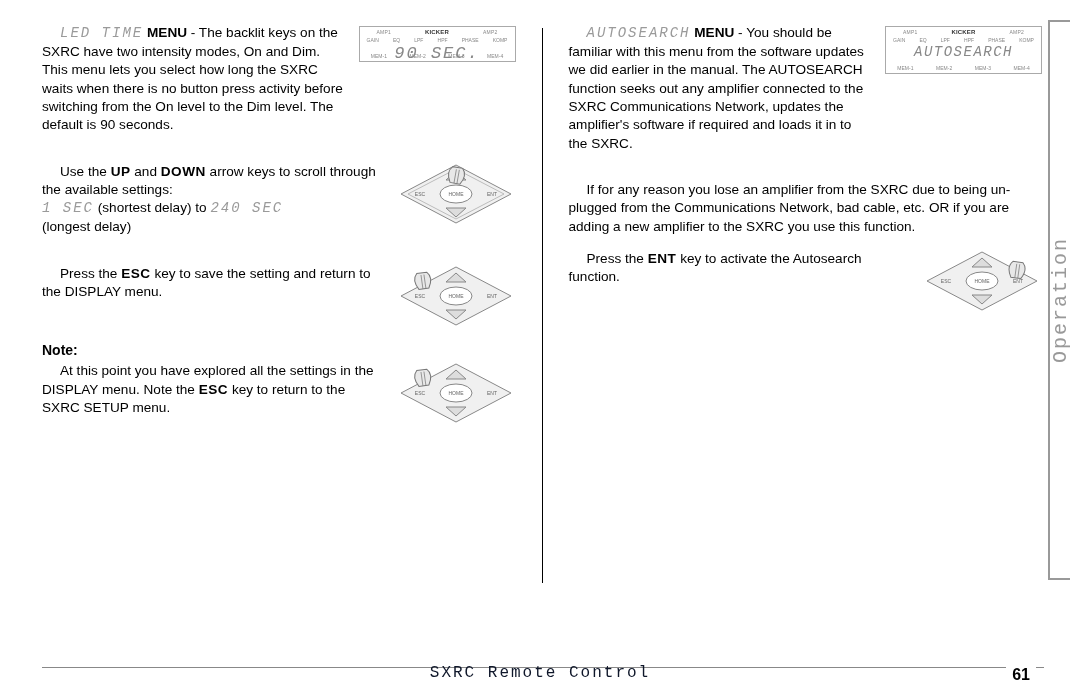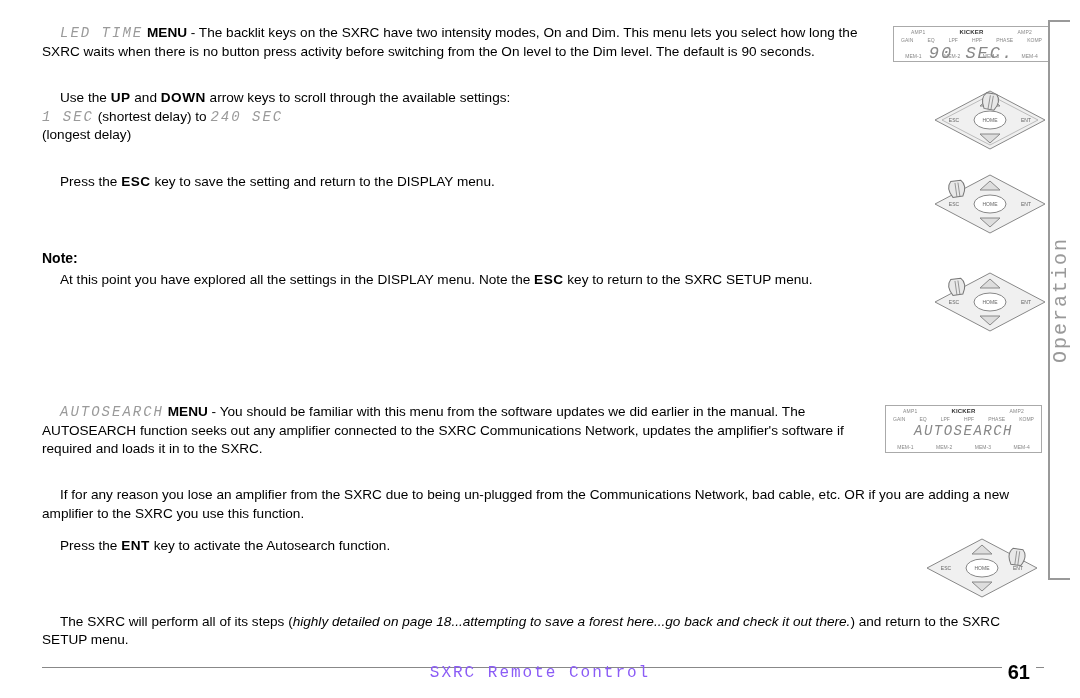--- a/index.html
+++ b/index.html
@@ -1,39 +1,39 @@
 <!DOCTYPE html>
 <html><head>
 <meta charset="utf-8">
 <style>
   * { box-sizing: border-box; margin: 0; padding: 0; }
   html, body { width: 1080px; height: 698px; background: #fff; font-family: Arial, Helvetica, sans-serif; color: #000; }
   .page { position: relative; width: 1080px; height: 698px; padding: 24px 30px 24px 42px; }
-  .columns { display: flex; gap: 26px; height: 560px; flex-direction: column; }
+  .columns { display: flex; gap: 26px; height: 560px; }
   .col { flex: 1; position: relative; }
   .divider { width: 1px; background: #000; margin-top: 4px; height: 555px; }
   p { font-size: 13.6px; line-height: 1.35; margin-bottom: 14px; text-align: left; }
   .indent { text-indent: 18px; }
   .seg { font-family: "Courier New", monospace; letter-spacing: 2px; color: #9a9a9a; font-style: italic; font-size: 14px; }
   .bold { font-weight: bold; }
   .block { display: flex; align-items: flex-start; gap: 14px; margin-bottom: 14px; }
   .block-text { flex: 1; }
   .lcd { width: 157px; height: 36px; border: 1px solid #aaa; background: #fff; position: relative; flex-shrink: 0; margin-top: 2px; }
   .lcd-top { position: absolute; top: 2px; left: 0; right: 0; display: flex; justify-content: space-around; font-size: 5px; color: #888; letter-spacing: 0.2px; }
   .lcd-top2 { position: absolute; top: 10px; left: 0; right: 0; display: flex; justify-content: space-around; font-size: 5px; color: #888; }
   .lcd-main { position: absolute; top: 17px; left: 0; right: 0; text-align: center; font-family: "Courier New", monospace; font-size: 17px; letter-spacing: 2px; color: #888; font-style: italic; }
   .lcd-bot { position: absolute; bottom: 2px; left: 0; right: 0; display: flex; justify-content: space-around; font-size: 5px; color: #888; }
   .lcd .logo { font-size: 6px; color: #333; font-weight: bold; }
   .remote { width: 120px; height: 62px; flex-shrink: 0; position: relative; }
   .remote svg { width: 100%; height: 100%; }
   .note-label { font-weight: bold; font-size: 14px; margin-top: 6px; margin-bottom: 3px; }
   .sidebar { position: absolute; right: 10px; top: 20px; width: 22px; height: 560px; border: 2px solid #999; border-right: none; display: flex; align-items: center; justify-content: center; }
   .sidebar-text { writing-mode: vertical-rl; transform: rotate(180deg); font-family: "Courier New", monospace; font-size: 20px; letter-spacing: 2px; color: #999; }
-  .footer { position: absolute; bottom: 16px; left: 0; right: 0; text-align: center; font-family: "Courier New", monospace; font-size: 16px; letter-spacing: 2px; color: #8b5cf6; }
-  .pagenum { position: absolute; bottom: 14px; right: 44px; font-weight: bold; font-size: 20px; background: #fff; padding: 0 6px; }
+  .footer { position: absolute; bottom: 16px; left: 0; right: 0; text-align: center; font-family: "Courier New", monospace; font-size: 16px; letter-spacing: 2px; color: #0f172a; }
+  .pagenum { position: absolute; bottom: 14px; right: 44px; font-weight: bold; font-size: 16px; background: #fff; padding: 0 6px; }
   .italic { font-style: italic; }
   .kbd { font-family: Arial, sans-serif; font-weight: bold; letter-spacing: 0.5px; text-align: right; }
   .footer-line { position: absolute; bottom: 30px; left: 42px; right: 36px; height: 0.8px; background: #888; }
 </style>
 </head>
 <body>
 
 <div class="page">
   <div class="columns">
 
@@ -196,23 +196,20 @@
             <text x="60" y="33" font-size="5" fill="#666" text-anchor="middle">HOME</text>
             <text x="96" y="33" font-size="5" fill="#666" text-anchor="middle">ENT</text>
             <g transform="translate(82,4) rotate(8)">
               <path d="M10 6 Q4 12 10 22 L20 22 Q26 12 20 6 Z" fill="#e8e8e8" stroke="#777"></path>
               <path d="M14 22 L14 8 M17 22 L17 8" stroke="#777" stroke-width="0.7" fill="none"></path>
             </g>
           </svg>
         </div>
       </div>
 
-      <p class="indent">
-        <span>The SXRC will perform all of its steps (</span><span class="italic">highly detailed on page 18...attempting to save a forest here...go back and check it out there.</span><span>) and return to the SXRC SETUP menu.</span>
-      </p>
 
     </div>
   </div>
 
   <div class="sidebar">
     <div class="sidebar-text">Operation</div>
   </div>
 
   <div class="footer-line"></div>
   <div class="footer">SXRC Remote Control</div>

